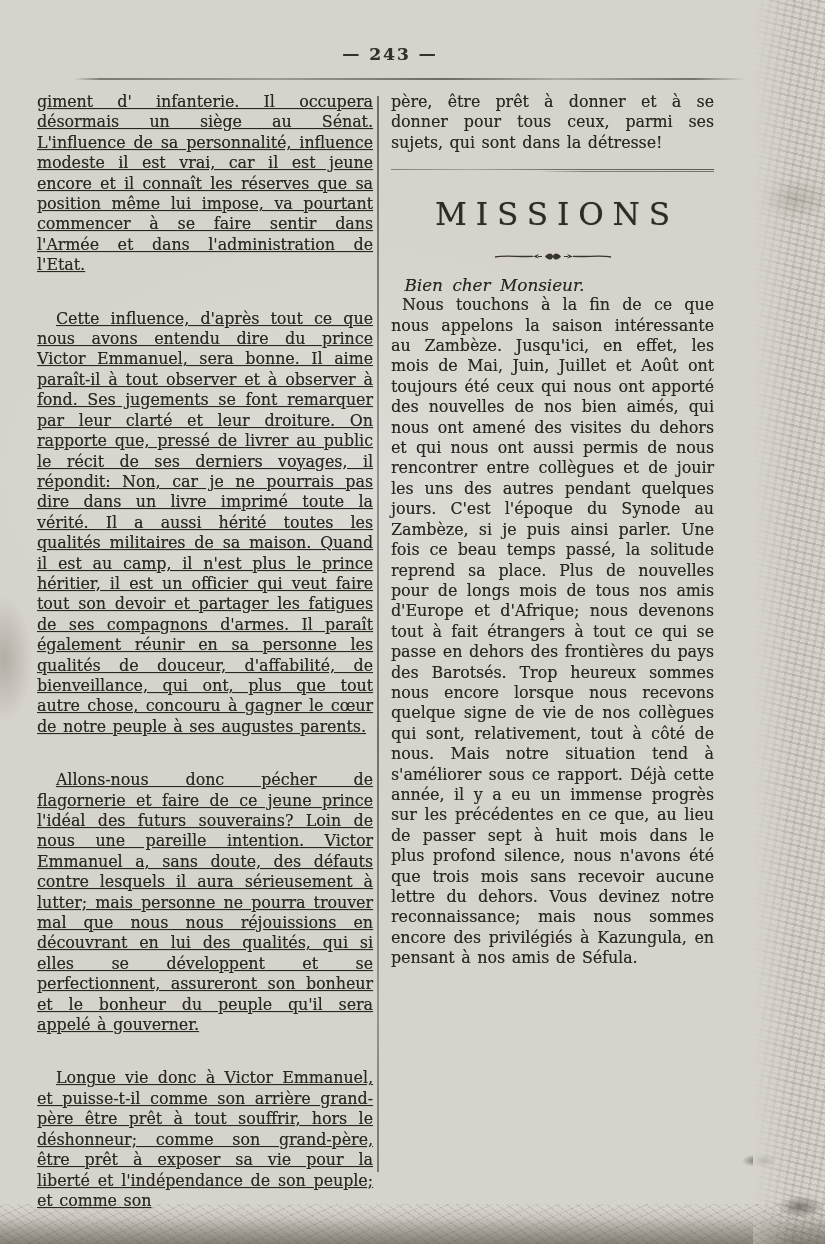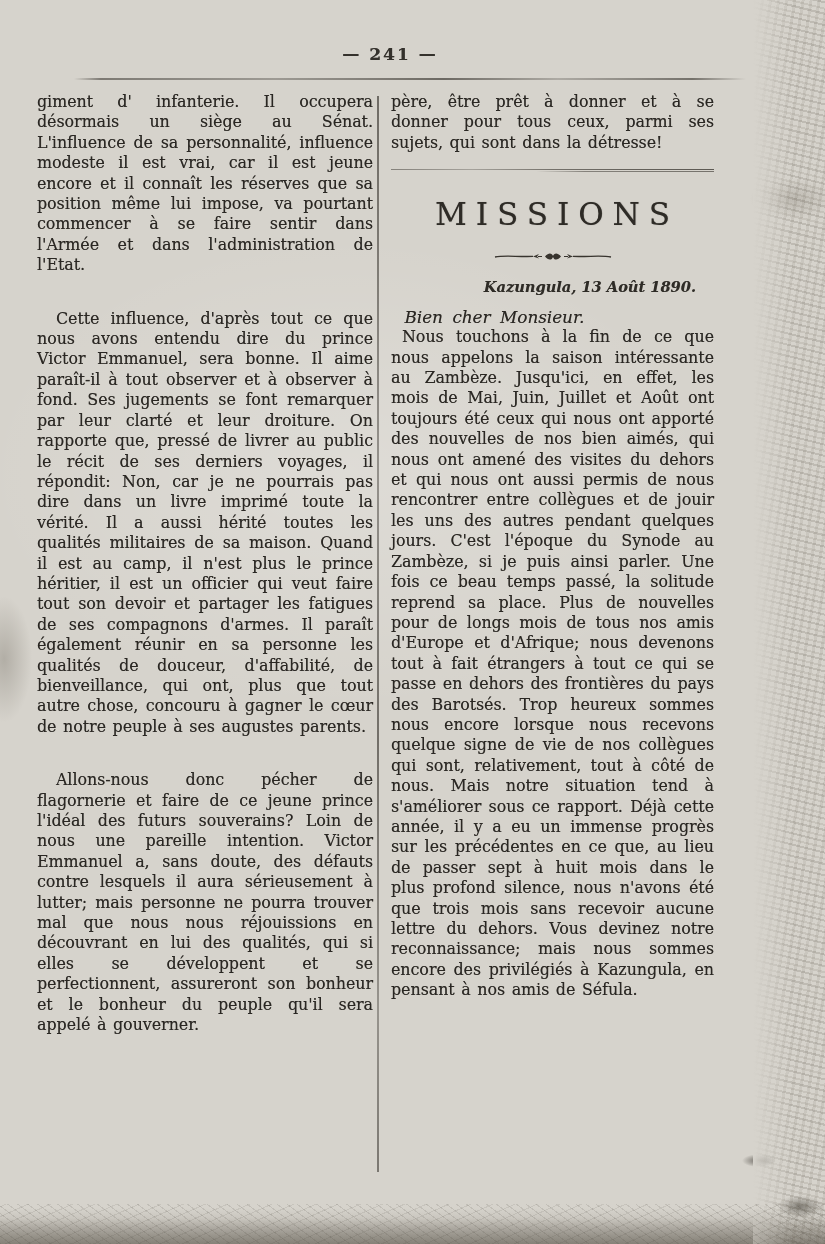--- a/index.html
+++ b/index.html
@@ -48,21 +48,21 @@
     color: #34312c;
     text-shadow: 0.2px 0.2px 0.6px rgba(30,27,23,0.55);
   }
   .header-rule {
     position: absolute; top: 78px; left: 74px; width: 672px; height: 2px;
     background: linear-gradient(to right,
       rgba(52,48,42,0) 0%, rgba(52,48,42,0.55) 4%, rgba(52,48,42,0.35) 30%,
       rgba(52,48,42,0.65) 55%, rgba(52,48,42,0.25) 72%, rgba(52,48,42,0.6) 92%, rgba(52,48,42,0) 100%);
   }
   .column { position: absolute; top: 92px; }
-  .column-left  { left: 37px;  width: 336px; }
+  .column-left  { left: 37px;  width: 336px; text-decoration: underline; }
   .column-right { left: 391px; width: 323px; }
   .column-divider {
     position: absolute; top: 96px; left: 377px; width: 1.5px; height: 1076px;
     background: linear-gradient(to bottom,
       rgba(48,44,38,0.62) 0%, rgba(48,44,38,0.42) 35%, rgba(48,44,38,0.6) 60%,
       rgba(48,44,38,0.38) 85%, rgba(48,44,38,0.55) 100%);
   }
   p.body-text {
     margin: 0;
     font-size: 15.8px; line-height: 20.4px;
@@ -112,48 +112,48 @@
     word-spacing: 0.25em;
     text-shadow: 0.2px 0.2px 0.5px rgba(32,29,24,0.5);
   }
   .mt { margin-top: 12px; }
 </style>
 </head>
 <body>
 
 <div class="page">
 
-  <div class="page-number">— 241 —</div>
+  <div class="page-number">— 243 —</div>
   <div class="header-rule"></div>
 
   <div class="column column-left">
     <p class="body-text">giment d' infanterie. Il occupera désormais un siège au Sénat. L'influence de sa personnalité, influence modeste il est vrai, car il est jeune encore et il connaît les réserves que sa position même lui impose, va pourtant commencer à se faire sentir dans l'Armée et dans l'administration de l'Etat.</p>
     <p class="body-text indented">Cette influence, d'après tout ce que nous avons entendu dire du prince Victor Emmanuel, sera bonne. Il aime paraît-il à tout observer et à observer à fond. Ses jugements se font remarquer par leur clarté et leur droiture. On rapporte que, pressé de livrer au public le récit de ses derniers voyages, il répondit: Non, car je ne pourrais pas dire dans un livre imprimé toute la vérité. Il a aussi hérité toutes les qualités militaires de sa maison. Quand il est au camp, il n'est plus le prince héritier, il est un officier qui veut faire tout son devoir et partager les fatigues de ses compagnons d'armes. Il paraît également réunir en sa personne les qualités de douceur, d'affabilité, de bienveillance, qui ont, plus que tout autre chose, concouru à gagner le cœur de notre peuple à ses augustes parents.</p>
     <p class="body-text indented">Allons-nous donc pécher de flagornerie et faire de ce jeune prince l'idéal des futurs souverains? Loin de nous une pareille intention. Victor Emmanuel a, sans doute, des défauts contre lesquels il aura sérieusement à lutter; mais personne ne pourra trouver mal que nous nous réjouissions en découvrant en lui des qualités, qui si elles se développent et se perfectionnent, assureront son bonheur et le bonheur du peuple qu'il sera appelé à gouverner.</p>
+    <p class="body-text indented">Longue vie donc à Victor Emmanuel, et puisse-t-il comme son arrière grand-père être prêt à tout souffrir, hors le déshonneur; comme son grand-père, être prêt à exposer sa vie pour la liberté et l'indépendance de son peuple; et comme son</p>
   </div>
 
   <div class="column-divider"></div>
 
   <div class="column column-right">
     <p class="body-text">père, être prêt à donner et à se donner pour tous ceux, parmi ses sujets, qui sont dans la détresse!</p>
 
     <div class="section-rule"></div>
 
     <h1 class="section-title">MISSIONS</h1>
 
     <svg class="ornament" width="120" height="14" viewBox="0 0 120 14" aria-hidden="true">
       <path d="M2 8 C12 6 24 8 40 7.4" stroke="#38342e" stroke-width="1.3" fill="none"></path>
       <path d="M40 7.4 l6 -2.4 l-2 2.4 l2 2.2 z" fill="#38342e"></path>
       <path d="M118 8 C108 6 96 8 80 7.4" stroke="#38342e" stroke-width="1.3" fill="none"></path>
       <path d="M80 7.4 l-6 -2.4 l2 2.4 l-2 2.2 z" fill="#38342e"></path>
       <path d="M52 7.5 c3 -4 7 -4 8 -0.5 c1 -3.5 5 -3.5 8 0.5 c-3 4 -7 4 -8 0.5 c-1 3.5 -5 3.5 -8 -0.5 z" fill="#38342e"></path>
       <path d="M49 7.5 h-4 M71 7.5 h4" stroke="#38342e" stroke-width="1.2"></path>
     </svg>
 
-    <div class="dateline">Kazungula, 13 Août 1890.</div>
     <div class="salutation">Bien cher Monsieur.</div>
 
     <p class="body-text indent-sm mt">Nous touchons à la fin de ce que nous appelons la saison intéressante au Zambèze. Jusqu'ici, en effet, les mois de Mai, Juin, Juillet et Août ont toujours été ceux qui nous ont apporté des nouvelles de nos bien aimés, qui nous ont amené des visites du dehors et qui nous ont aussi permis de nous rencontrer entre collègues et de jouir les uns des autres pendant quelques jours. C'est l'époque du Synode au Zambèze, si je puis ainsi parler. Une fois ce beau temps passé, la solitude reprend sa place. Plus de nouvelles pour de longs mois de tous nos amis d'Europe et d'Afrique; nous devenons tout à fait étrangers à tout ce qui se passe en dehors des frontières du pays des Barotsés. Trop heureux sommes nous encore lorsque nous recevons quelque signe de vie de nos collègues qui sont, relativement, tout à côté de nous. Mais notre situation tend à s'améliorer sous ce rapport. Déjà cette année, il y a eu un immense progrès sur les précédentes en ce que, au lieu de passer sept à huit mois dans le plus profond silence, nous n'avons été que trois mois sans recevoir aucune lettre du dehors. Vous devinez notre reconnaissance; mais nous sommes encore des privilégiés à Kazungula, en pensant à nos amis de Séfula.</p>
   </div>
 
   <div class="edge-mottle"></div>
   <div class="speckle-band"></div>
 </div>
 
 </body></html>

